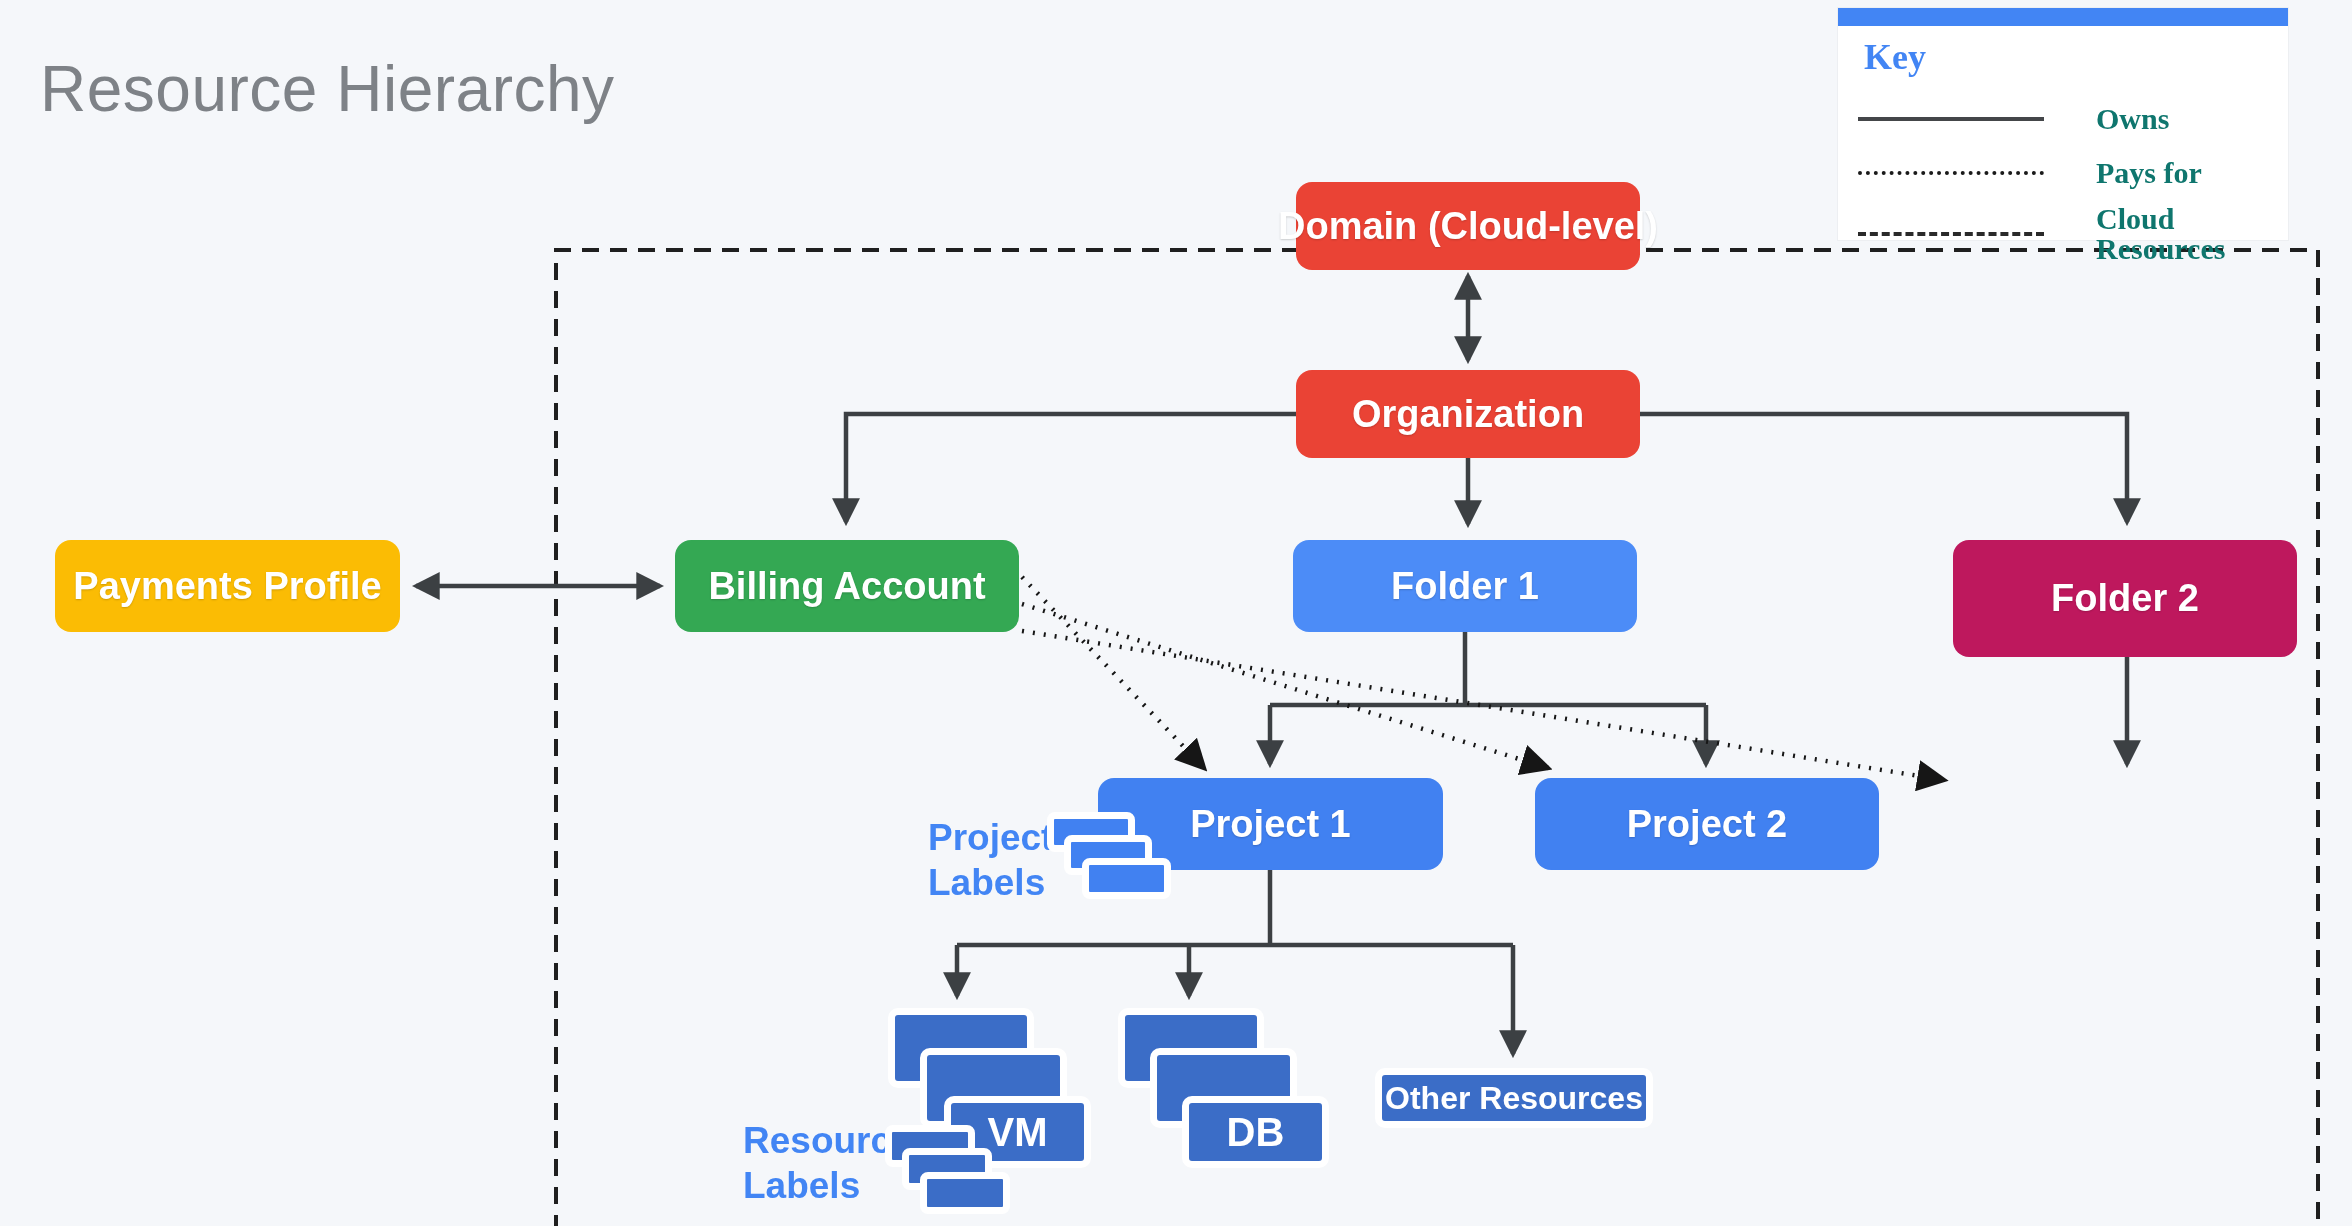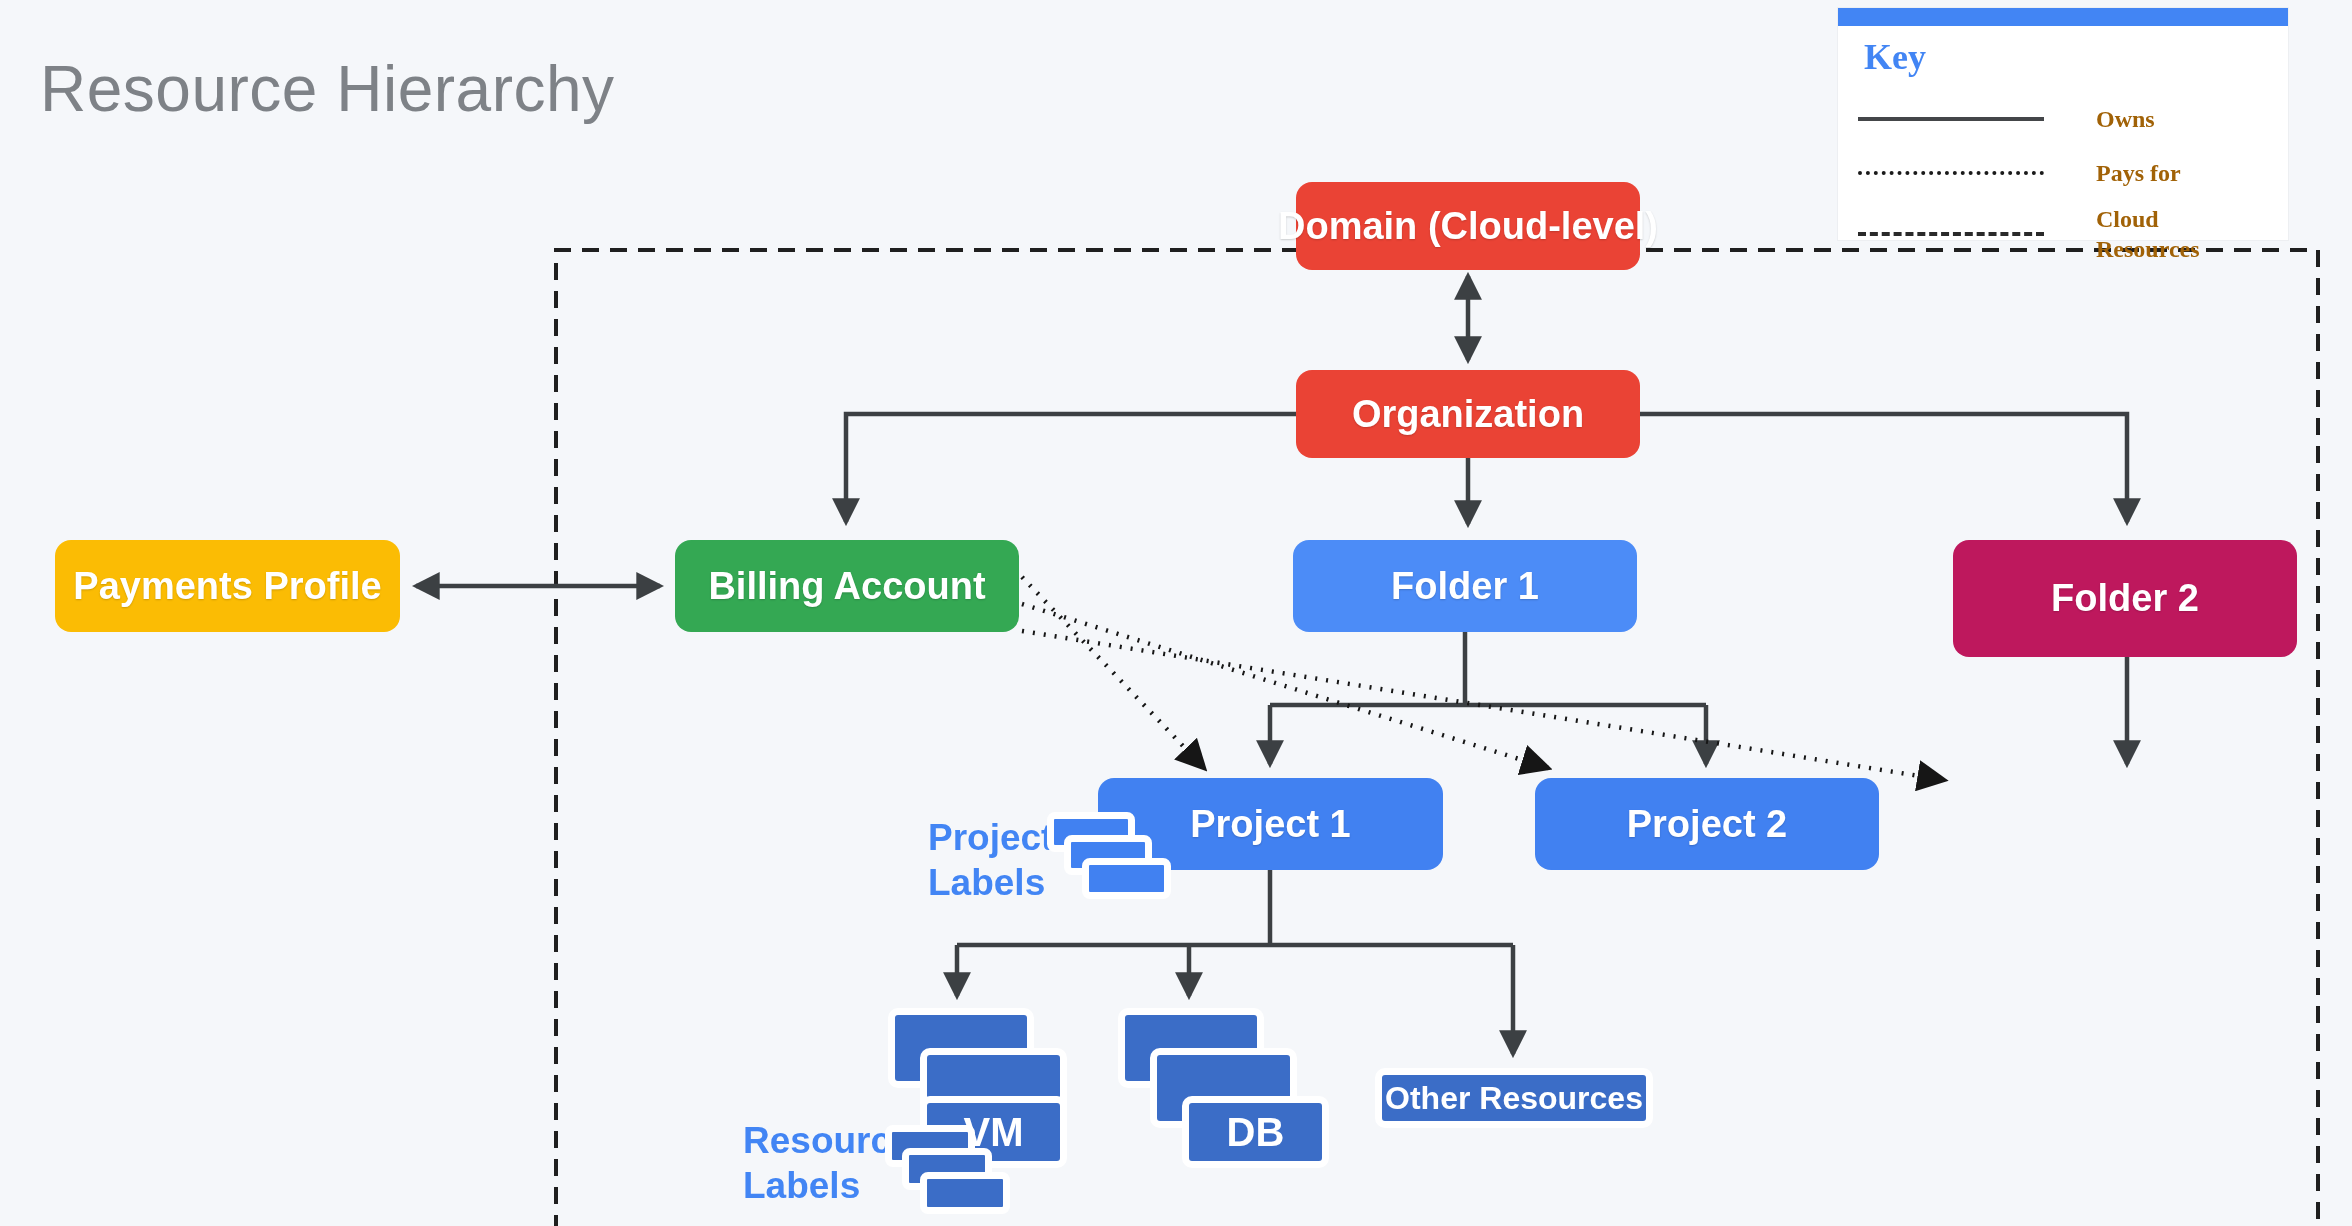--- a/index.html
+++ b/index.html
@@ -28,21 +28,21 @@
   }
   .legend-bar{position:absolute;left:0;top:0;right:0;height:18px;background:#4285F4;}
   .legend-title{
     position:absolute;left:26px;top:28px;font-size:36px;font-weight:700;color:#4285F4;
   }
   .legend-row{position:absolute;left:20px;display:flex;align-items:center;}
   .legend-sample{width:186px;margin-right:52px;}
   .legend-sample.solid {border-top:4px solid #444649;}
   .legend-sample.dotted{border-top:4px dotted #1a1a1a;}
   .legend-sample.dashed{border-top:4px dashed #2a2a2a;}
-  .legend-label{font-size:24px;font-weight:700;color:#a16207;line-height:30px;width:160px;white-space:pre-line;}
+  .legend-label{font-size:30px;font-weight:700;color:#0f766e;line-height:30px;width:160px;white-space:pre-line;}
   
   .stack-rect{
     position:absolute;z-index:4;border-radius:8px;border:7px solid #ffffff;
     box-sizing:border-box;
   }
   .res-box{
     position:absolute;z-index:4;border-radius:10px;border:7px solid #ffffff;
     box-sizing:border-box;display:flex;align-items:center;justify-content:center;
     color:#fff;font-weight:700;
   }
@@ -132,21 +132,21 @@
 
 
   <div class="annot" style="left:928px;top:815px;white-space:pre-line;">Project
 Labels</div>
   <div class="stack-rect" style="left: 1047px; top: 812px; width: 88px; height: 40px; background: rgb(65, 129, 241);"></div>
   <div class="stack-rect" style="left: 1064px; top: 835px; width: 88px; height: 40px; background: rgb(65, 129, 241);"></div>
   <div class="stack-rect" style="left: 1082px; top: 858px; width: 89px; height: 41px; background: rgb(65, 129, 241);"></div>
 
   <div class="res-box" style="left: 888px; top: 1008px; width: 146px; height: 80px; background: rgb(59, 109, 199);"></div>
   <div class="res-box" style="left: 920px; top: 1048px; width: 147px; height: 80px; background: rgb(59, 109, 199);"></div>
-  <div class="res-box" style="left: 920px; top: 1096px; width: 147px; height: 72px; font-size: 40px; background: rgb(59, 109, 199);">VM</div>
+  <div class="res-box" style="left: 944px; top: 1096px; width: 147px; height: 72px; font-size: 40px; background: rgb(59, 109, 199);">VM</div>
 
   <div class="res-box" style="left: 1118px; top: 1008px; width: 146px; height: 80px; background: rgb(59, 109, 199);"></div>
   <div class="res-box" style="left: 1150px; top: 1048px; width: 147px; height: 80px; background: rgb(59, 109, 199);"></div>
   <div class="res-box" style="left: 1182px; top: 1096px; width: 147px; height: 72px; font-size: 40px; background: rgb(59, 109, 199);">DB</div>
 
   <div class="res-box" style="left: 1375px; top: 1068px; width: 278px; height: 60px; font-size: 32px; background: rgb(59, 109, 199);">Other Resources</div>
 
   <div class="annot" style="left:743px;top:1118px;white-space:pre-line;">Resource
 Labels</div>
   <div class="stack-rect" style="left: 885px; top: 1125px; width: 90px; height: 42px; background: rgb(59, 109, 199);"></div>

